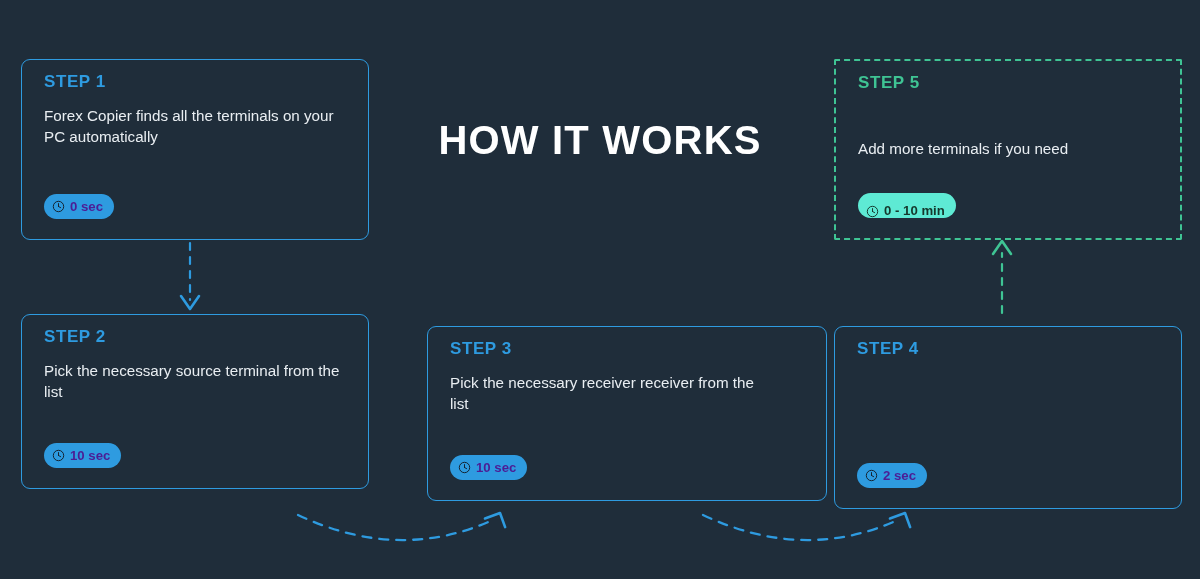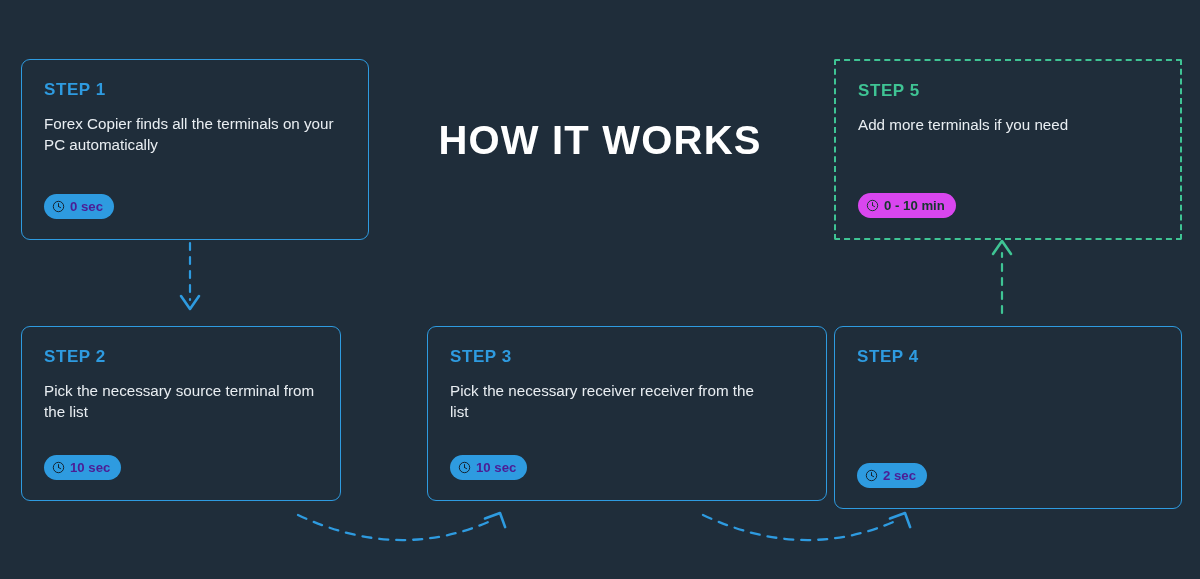--- a/index.html
+++ b/index.html
@@ -24,21 +24,21 @@
     position: absolute;
     left: 0; top: 0;
     width: 1200px; height: 579px;
     pointer-events: none;
   }
 
   
   .card {
     position: absolute;
     background: transparent;
-    padding: 20px 22px 20px 22px;
+    padding: 12px 22px 20px 22px;
     display: flex;
     flex-direction: column;
   }
 
   .card.solid {
     border: 1.6px solid #2E9BE0;
     border-radius: 9px;
   }
 
   .card.dashed {
@@ -70,21 +70,21 @@
     display: inline-flex;
     align-items: center;
     gap: 5px;
     height: 25px;
     padding: 0 11px 0 8px;
     border-radius: 13px;
     font-size: 13.2px;
     font-weight: bold;
   }
   .badge.blue  { background: #2E9BE0; color: #4c1d95; }
-  .badge.green { background: #d946ef; color: #15382C; }
+  .badge.green { background: #5eead4; color: #15382C; align-items: flex-end; }
 
   .badge svg { display: block; }
 
   
   #title {
     position: absolute;
     left: 400px;
     top: 118px;
     width: 400px;
     text-align: center;
@@ -132,36 +132,36 @@
         <svg width="13" height="13" viewBox="0 0 16 16">
           <circle cx="8" cy="8" r="6.4" fill="none" stroke="#15222E" stroke-width="1.2"></circle>
           <line x1="8" y1="8" x2="8" y2="4.4" stroke="#15222E" stroke-width="1.2" stroke-linecap="round"></line>
           <line x1="8" y1="8" x2="10.6" y2="9.4" stroke="#15222E" stroke-width="1.2" stroke-linecap="round"></line>
         </svg>
       </span>
       <span>0 sec</span>
     </div>
   </div>
 
-  <div class="card dashed" style="left:834px; top:59px; width:348px; height:181px;">
+  <div class="card dashed" style="left:834px; top:59px; width:348px; height:181px;gap:32px;">
     <div class="step-label green">STEP 5</div>
     <div class="step-desc">Add more terminals if you need</div>
     <div class="badge green">
       <span>
         <svg width="13" height="13" viewBox="0 0 16 16">
           <circle cx="8" cy="8" r="6.4" fill="none" stroke="#15382C" stroke-width="1.2"></circle>
           <line x1="8" y1="8" x2="8" y2="4.4" stroke="#15382C" stroke-width="1.2" stroke-linecap="round"></line>
           <line x1="8" y1="8" x2="10.6" y2="9.4" stroke="#15382C" stroke-width="1.2" stroke-linecap="round"></line>
         </svg>
       </span>
       <span>0 - 10 min</span>
     </div>
   </div>
 
-  <div class="card solid" style="left:21px; top:326px; width:320px; height:175px;">
+  <div class="card solid" style="left:21px; top:314px; width:348px; height:175px;">
     <div class="step-label blue">STEP 2</div>
     <div class="step-desc">Pick the necessary source terminal from the list</div>
     <div class="badge blue">
       <span>
         <svg width="13" height="13" viewBox="0 0 16 16">
           <circle cx="8" cy="8" r="6.4" fill="none" stroke="#15222E" stroke-width="1.2"></circle>
           <line x1="8" y1="8" x2="8" y2="4.4" stroke="#15222E" stroke-width="1.2" stroke-linecap="round"></line>
           <line x1="8" y1="8" x2="10.6" y2="9.4" stroke="#15222E" stroke-width="1.2" stroke-linecap="round"></line>
         </svg>
       </span>

